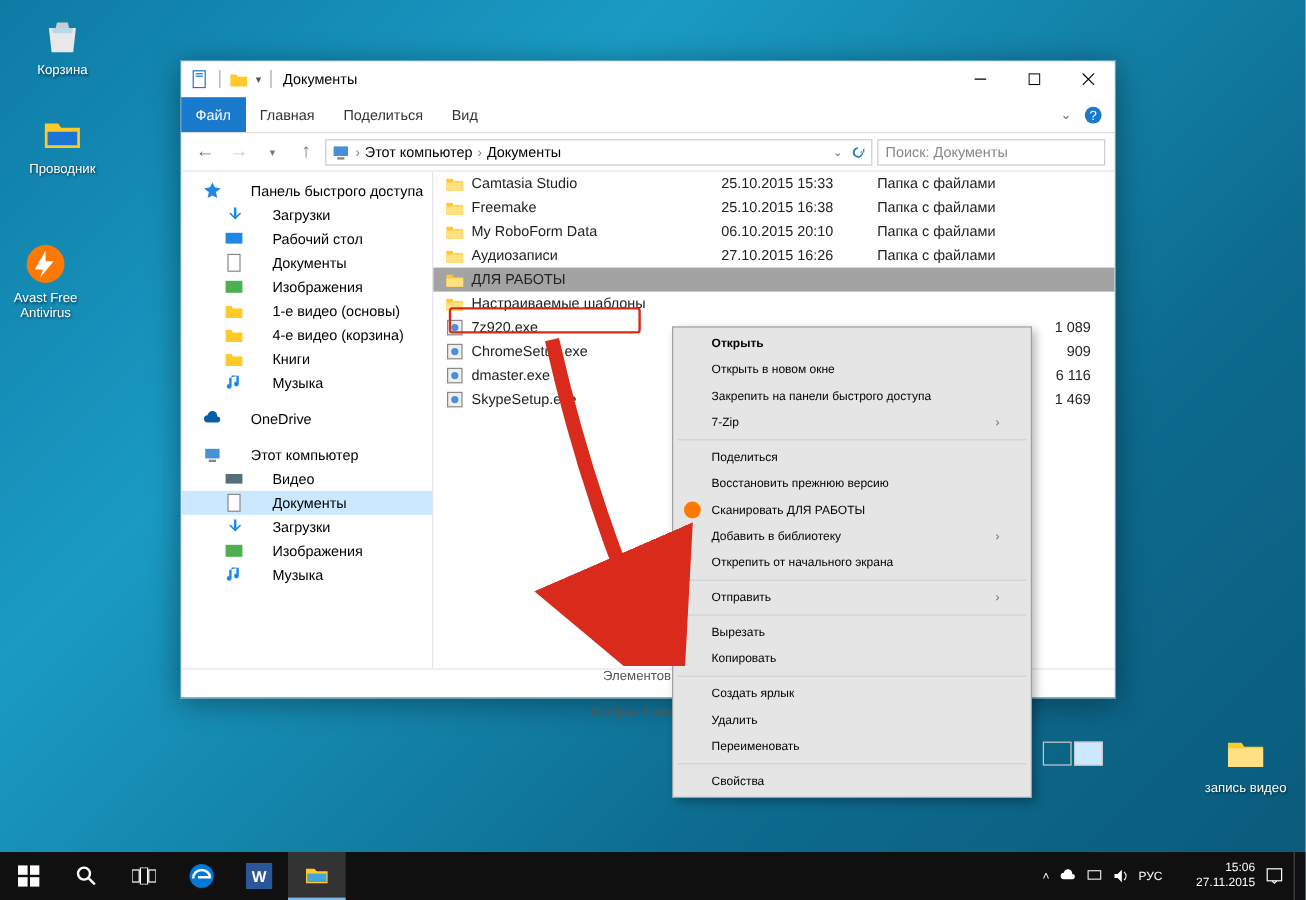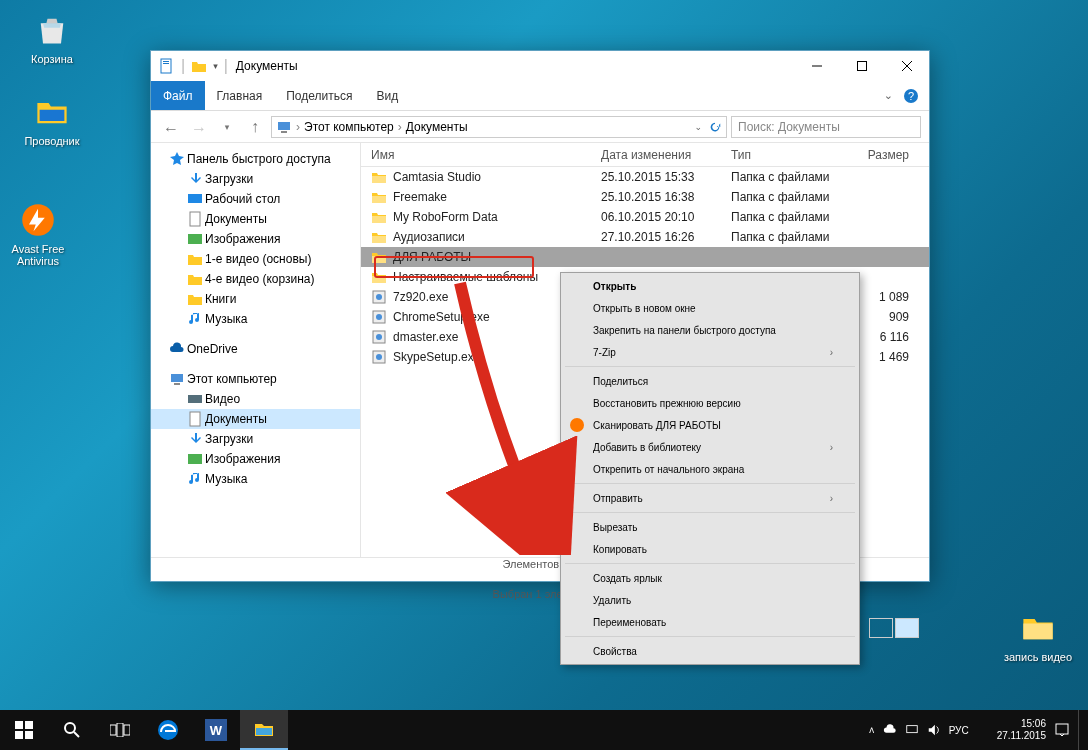--- a/index.html
+++ b/index.html
@@ -28,21 +28,21 @@
 
 .addrbar { height: 32px; display: flex; align-items: center; gap: 4px; padding: 0 8px; border-bottom: 1px solid #e5e5e5; }
 .nav-btn { width: 24px; height: 24px; display: flex; align-items: center; justify-content: center; color: #777; }
 .address { flex: 1; border: 1px solid #ccc; height: 22px; display: flex; align-items: center; padding: 0 4px; font-size: 12px; gap: 4px; }
 .address .sep { color: #888; }
 .search { width: 190px; border: 1px solid #ccc; height: 22px; font-size: 12px; color: #888; padding: 0 6px; display: flex; align-items: center; }
 
 
 .body { flex: 1; display: flex; overflow: hidden; }
 .sidebar { width: 210px; border-right: 1px solid #e5e5e5; padding: 6px 0; overflow: auto; font-size: 12px; }
-.nav-item { display: flex; align-items: center; gap: 2px; padding: 2px 6px 2px 16px; height: 20px; }
+.nav-item { display: flex; align-items: center; gap: 24px; padding: 2px 6px 2px 16px; height: 20px; }
 .nav-item.selected { background: #cce8ff; }
 .nav-item.l2 { padding-left: 36px; }
 .nav-item.l1 { padding-left: 18px; font-weight: 400; }
 .nav-ico { width: 16px; height: 16px; flex: 0 0 16px; }
 
 .files { flex: 1; display: flex; flex-direction: column; }
 .cols { display: flex; border-bottom: 1px solid #e5e5e5; font-size: 12px; color: #555; height: 24px; align-items: center; }
 .c-name { flex: 0 0 240px; padding-left: 10px; }
 .c-date { flex: 0 0 130px; }
 .c-type { flex: 0 0 130px; }
@@ -292,26 +292,20 @@
         </div>
       <div class="nav-item l2">
           <svg class="nav-ico" viewBox="0 0 16 16">
             <path fill="#1e88e5" d="M6 2v9a2 2 0 11-2-2V4l8-2v7a2 2 0 11-2-2V2z"></path>
           </svg>
           <span>Музыка</span>
         </div>
     </div>
 
     <div class="files">
-      <div class="cols">
-        <div class="c-name">Имя</div>
-        <div class="c-date">Дата изменения</div>
-        <div class="c-type">Тип</div>
-        <div class="c-size">Размер</div>
-      </div>
       <div class="rows" id="rows">
           <div class="row">
             <div class="c-name">
               <svg class="file-ico" viewBox="0 0 16 16">
                 <path fill="#ffca28" d="M1 4h5l1 2h8v8H1z"></path>
                 <path fill="#ffe082" d="M1 7h14v7H1z"></path>
               </svg>
               <span>Camtasia Studio</span>
             </div>
             <div class="c-date">25.10.2015 15:33</div>

